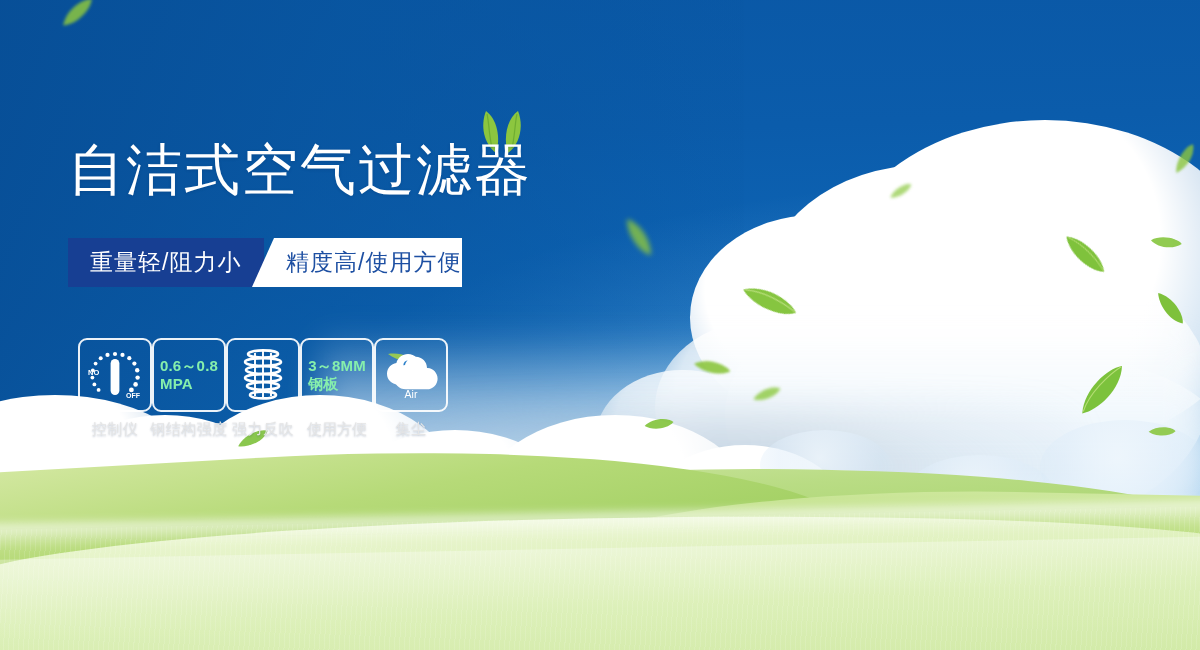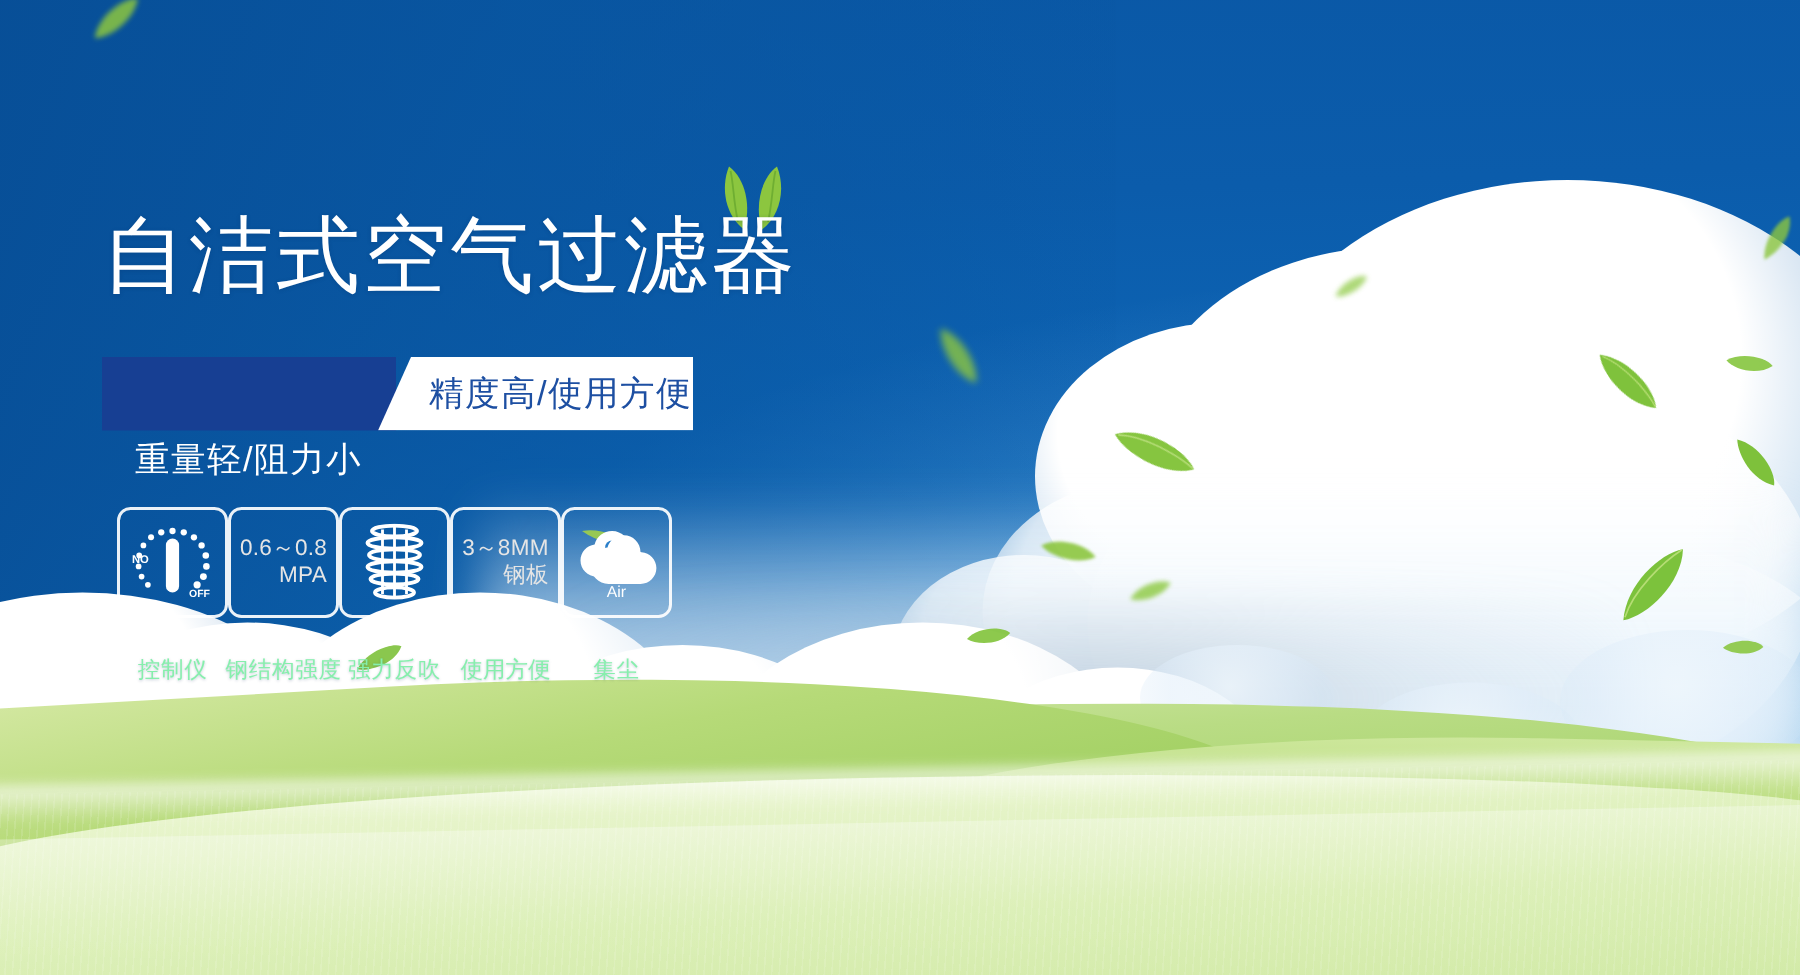--- a/index.html
+++ b/index.html
@@ -154,21 +154,20 @@
   .subbar-white{
     position:absolute; left:184px; top:0; height:100%; width:210px;
     background:#ffffff;
     clip-path:polygon(22px 0, 100% 0, 100% 100%, 0 100%);
   }
   .subbar-txt1{
     position:absolute; left:22px; top:0; height:100%;
     display:flex; align-items:center;
     font-size:23px; color:#ffffff; letter-spacing:1px; font-weight:400;
     white-space:nowrap;
-    margin-top:44px;
   }
   .subbar-txt2{
     position:absolute; left:218px; top:0; height:100%;
     display:flex; align-items:center;
     font-size:23px; color:#1d4fa2; letter-spacing:1px; font-weight:400;
     white-space:nowrap;
   }
 
   
   .features{
@@ -180,30 +179,30 @@
     display:flex; flex-direction:column; align-items:center;
   }
   .fbox{
     width:74px; height:74px;
     border:2px solid rgba(255,255,255,.92);
     border-radius:9px;
     display:flex; align-items:center; justify-content:center;
     position:relative;
   }
   .fbox-txt{
-    color:#e5e5e5;
+    color:#86efac;
     font-size:15px;
     line-height:1.22;
-    text-align:right;
+    text-align:left;
     letter-spacing:.2px;
-    font-weight:400;
+    font-weight:700;
   }
   .flabel{
-    margin-top:25px;
-    color:#86efac;
+    margin-top:8px;
+    color:#e5e5e5;
     font-size:15px;
     white-space:nowrap;
     letter-spacing:.5px;
     text-shadow:0 1px 2px rgba(0,40,90,.25);
   }
   .feature:nth-child(4) .flabel{letter-spacing:0;}
 
   
   .gauge{position:relative;width:58px;height:54px;}
   .gauge svg{display:block;}

